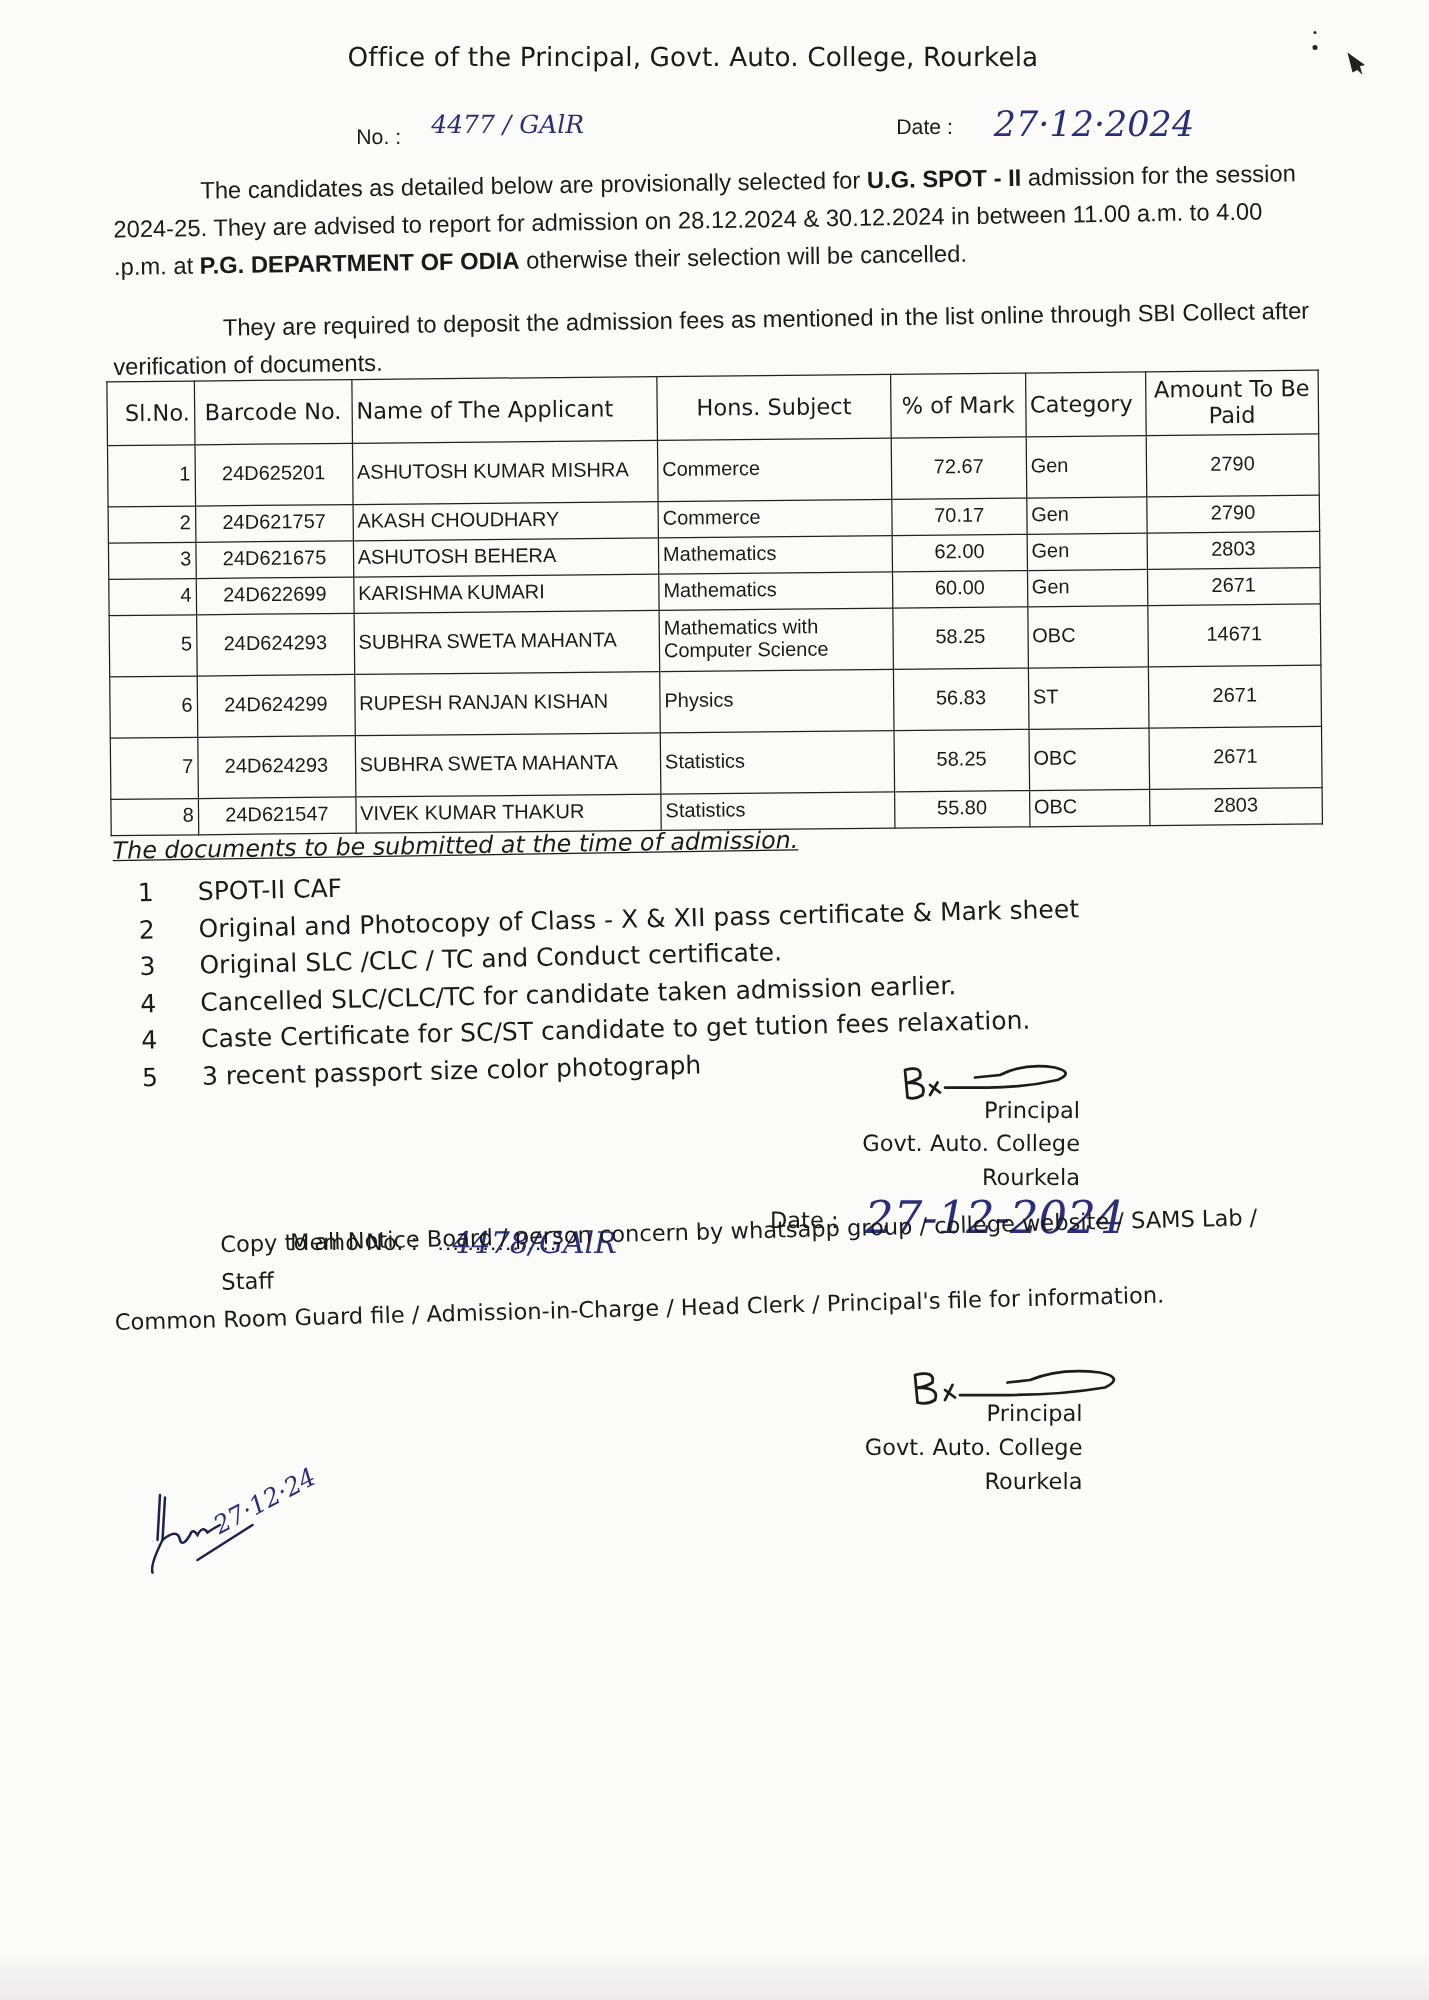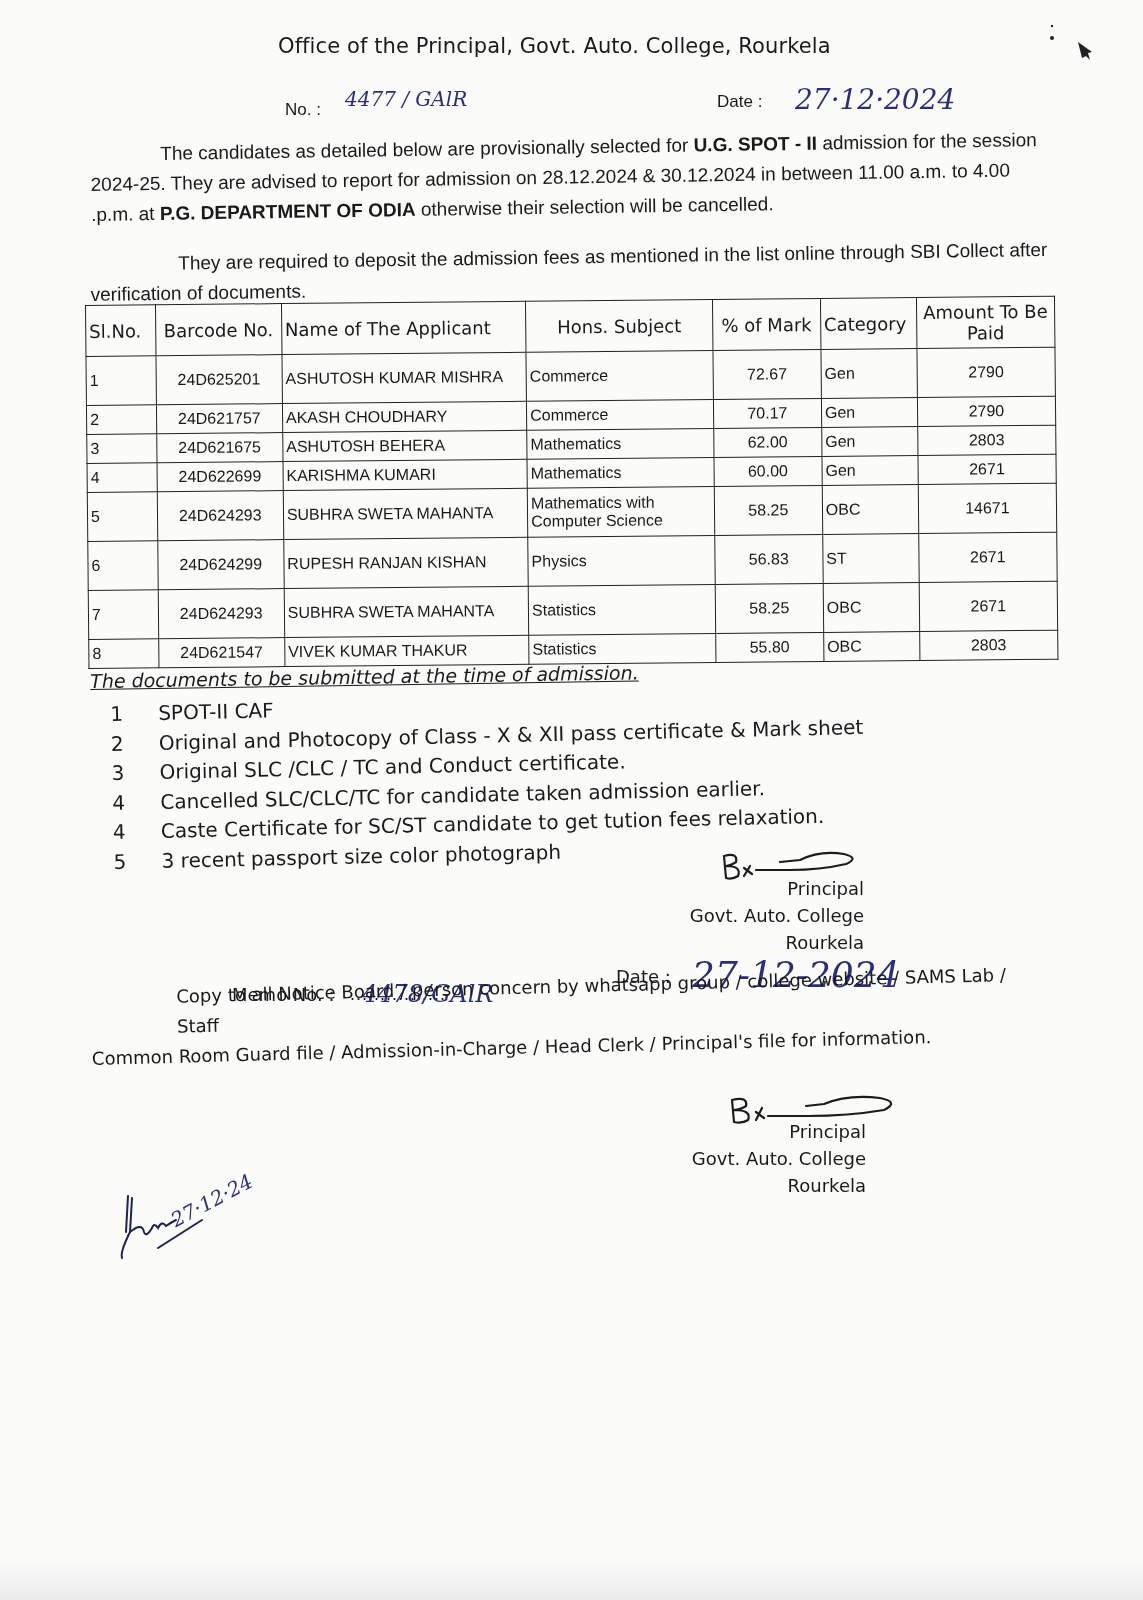--- a/index.html
+++ b/index.html
@@ -22,21 +22,21 @@
   .para1 .indent { padding-left: 70px; }
   .para2 { top: 250px; }
   .para2 .indent { padding-left: 88px; }
   b { font-weight: bold; }
   table.list {
     position: absolute; left: 85px; top: 305px; width: 970px; border-collapse: collapse;
     font-size: 16px; transform: rotate(-0.55deg); transform-origin: left top;
   }
   table.list th, table.list td { border: 1.5px solid #222; padding: 2px 3px; vertical-align: middle; }
   table.list th { font-weight: normal; font-size: 18px; height: 46px; }
-  .c-sl { width: 62px; text-align: left; }
+  .c-sl { width: 62px; text-align: right; }
   .c-bar { width: 118px; text-align: center; }
   .c-name { width: 235px; text-align: left; }
   .c-sub { width: 178px; text-align: left; }
   .c-mark { width: 100px; text-align: center; }
   .c-cat { width: 88px; text-align: left; }
   .c-amt { width: 130px; text-align: center; }
   th.c-sub { text-align: center; }
   td { height: 24px; }
   tr.tall td { height: 44px; }
   .docs-title { position: absolute; left: 90px; top: 670px; font-size: 19px; font-style: italic; text-decoration: underline; transform: rotate(-0.9deg); transform-origin: left top; }

